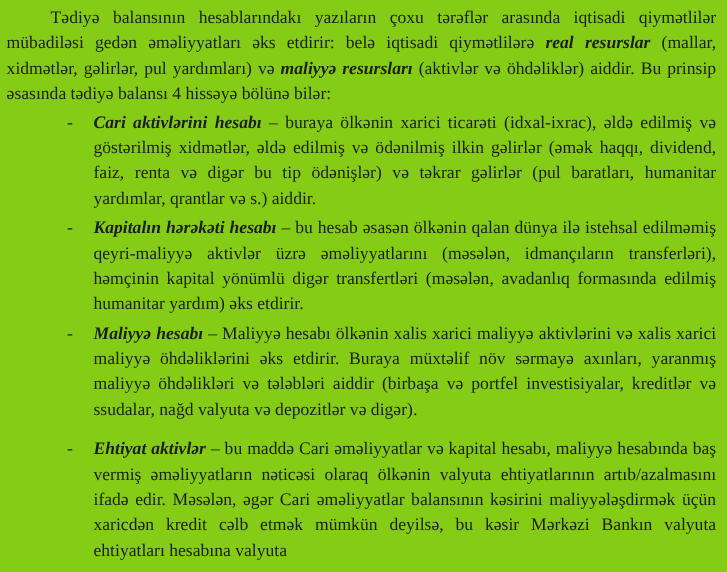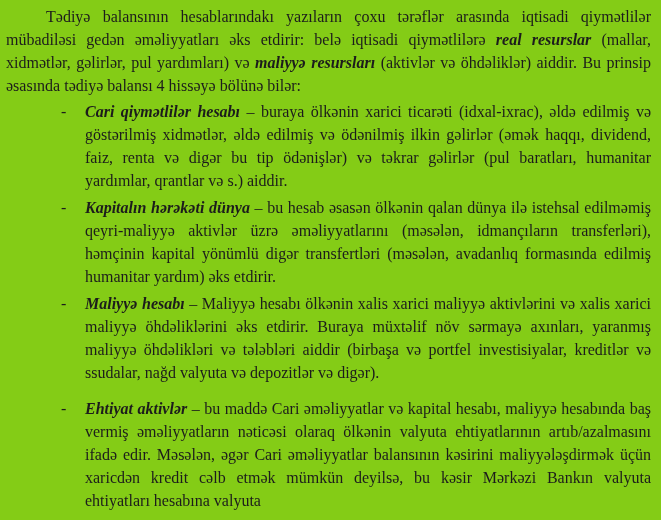--- a/index.html
+++ b/index.html
@@ -60,26 +60,26 @@
 
 <div class="page">
   <div class="content">
 
     <p class="intro"><span class="run-n">Tədiyə balansının hesablarındakı yazıların çoxu tərəflər arasında iqtisadi qiymətlilər mübadiləsi gedən əməliyyatları əks etdirir: belə iqtisadi qiymətlilərə </span><span class="run-bi">real resurslar</span><span class="run-n"> (mallar, xidmətlər, gəlirlər, pul yardımları) və </span><span class="run-bi">maliyyə resursları</span><span class="run-n"> (aktivlər və öhdəliklər) aiddir. Bu prinsip əsasında tədiyə balansı 4 hissəyə bölünə bilər:</span></p>
 
     <div class="bullet-list">
 
       <div class="bullet-item">
         <span class="bullet-marker">-</span>
-        <span class="bullet-text"><span class="run-bi">Cari qiymətlilər hesabı</span><span class="run-n"> – buraya ölkənin xarici ticarəti (idxal-ixrac), əldə edilmiş və göstərilmiş xidmətlər, əldə edilmiş və ödənilmiş ilkin gəlirlər (əmək haqqı, dividend, faiz, renta və digər bu tip ödənişlər) və təkrar gəlirlər (pul baratları, humanitar yardımlar, qrantlar və s.) aiddir.</span></span>
+        <span class="bullet-text"><span class="run-bi">Cari aktivlərini hesabı</span><span class="run-n"> – buraya ölkənin xarici ticarəti (idxal-ixrac), əldə edilmiş və göstərilmiş xidmətlər, əldə edilmiş və ödənilmiş ilkin gəlirlər (əmək haqqı, dividend, faiz, renta və digər bu tip ödənişlər) və təkrar gəlirlər (pul baratları, humanitar yardımlar, qrantlar və s.) aiddir.</span></span>
       </div>
 
       <div class="bullet-item">
         <span class="bullet-marker">-</span>
-        <span class="bullet-text"><span class="run-bi">Kapitalın hərəkəti dünya</span><span class="run-n"> – bu hesab əsasən ölkənin qalan dünya ilə istehsal edilməmiş qeyri-maliyyə aktivlər üzrə əməliyyatlarını (məsələn, idmançıların transferləri), həmçinin kapital yönümlü digər transfertləri (məsələn, avadanlıq formasında edilmiş humanitar yardım) əks etdirir.</span></span>
+        <span class="bullet-text"><span class="run-bi">Kapitalın hərəkəti hesabı</span><span class="run-n"> – bu hesab əsasən ölkənin qalan dünya ilə istehsal edilməmiş qeyri-maliyyə aktivlər üzrə əməliyyatlarını (məsələn, idmançıların transferləri), həmçinin kapital yönümlü digər transfertləri (məsələn, avadanlıq formasında edilmiş humanitar yardım) əks etdirir.</span></span>
       </div>
 
       <div class="bullet-item">
         <span class="bullet-marker">-</span>
         <span class="bullet-text"><span class="run-bi">Maliyyə hesabı</span><span class="run-n"> – Maliyyə hesabı ölkənin </span><span class="run-i">xalis xarici maliyyə aktivlərini</span><span class="run-n"> və </span><span class="run-i">xalis xarici maliyyə öhdəliklərini</span><span class="run-n"> əks etdirir. Buraya müxtəlif növ sərmayə axınları, yaranmış maliyyə öhdəlikləri və tələbləri aiddir (birbaşa və portfel investisiyalar, kreditlər və ssudalar, nağd valyuta və depozitlər və digər).</span></span>
       </div>
 
       <div class="bullet-item extra-gap">
         <span class="bullet-marker">-</span>
         <span class="bullet-text"><span class="run-bi">Ehtiyat aktivlər</span><span class="run-n"> – bu maddə Cari əməliyyatlar və kapital hesabı, maliyyə hesabında baş vermiş əməliyyatların nəticəsi olaraq ölkənin valyuta ehtiyatlarının artıb/azalmasını ifadə edir. Məsələn, əgər Cari əməliyyatlar balansının kəsirini maliyyələşdirmək üçün xaricdən kredit cəlb etmək mümkün deyilsə, bu kəsir Mərkəzi Bankın valyuta ehtiyatları hesabına valyuta</span></span>

